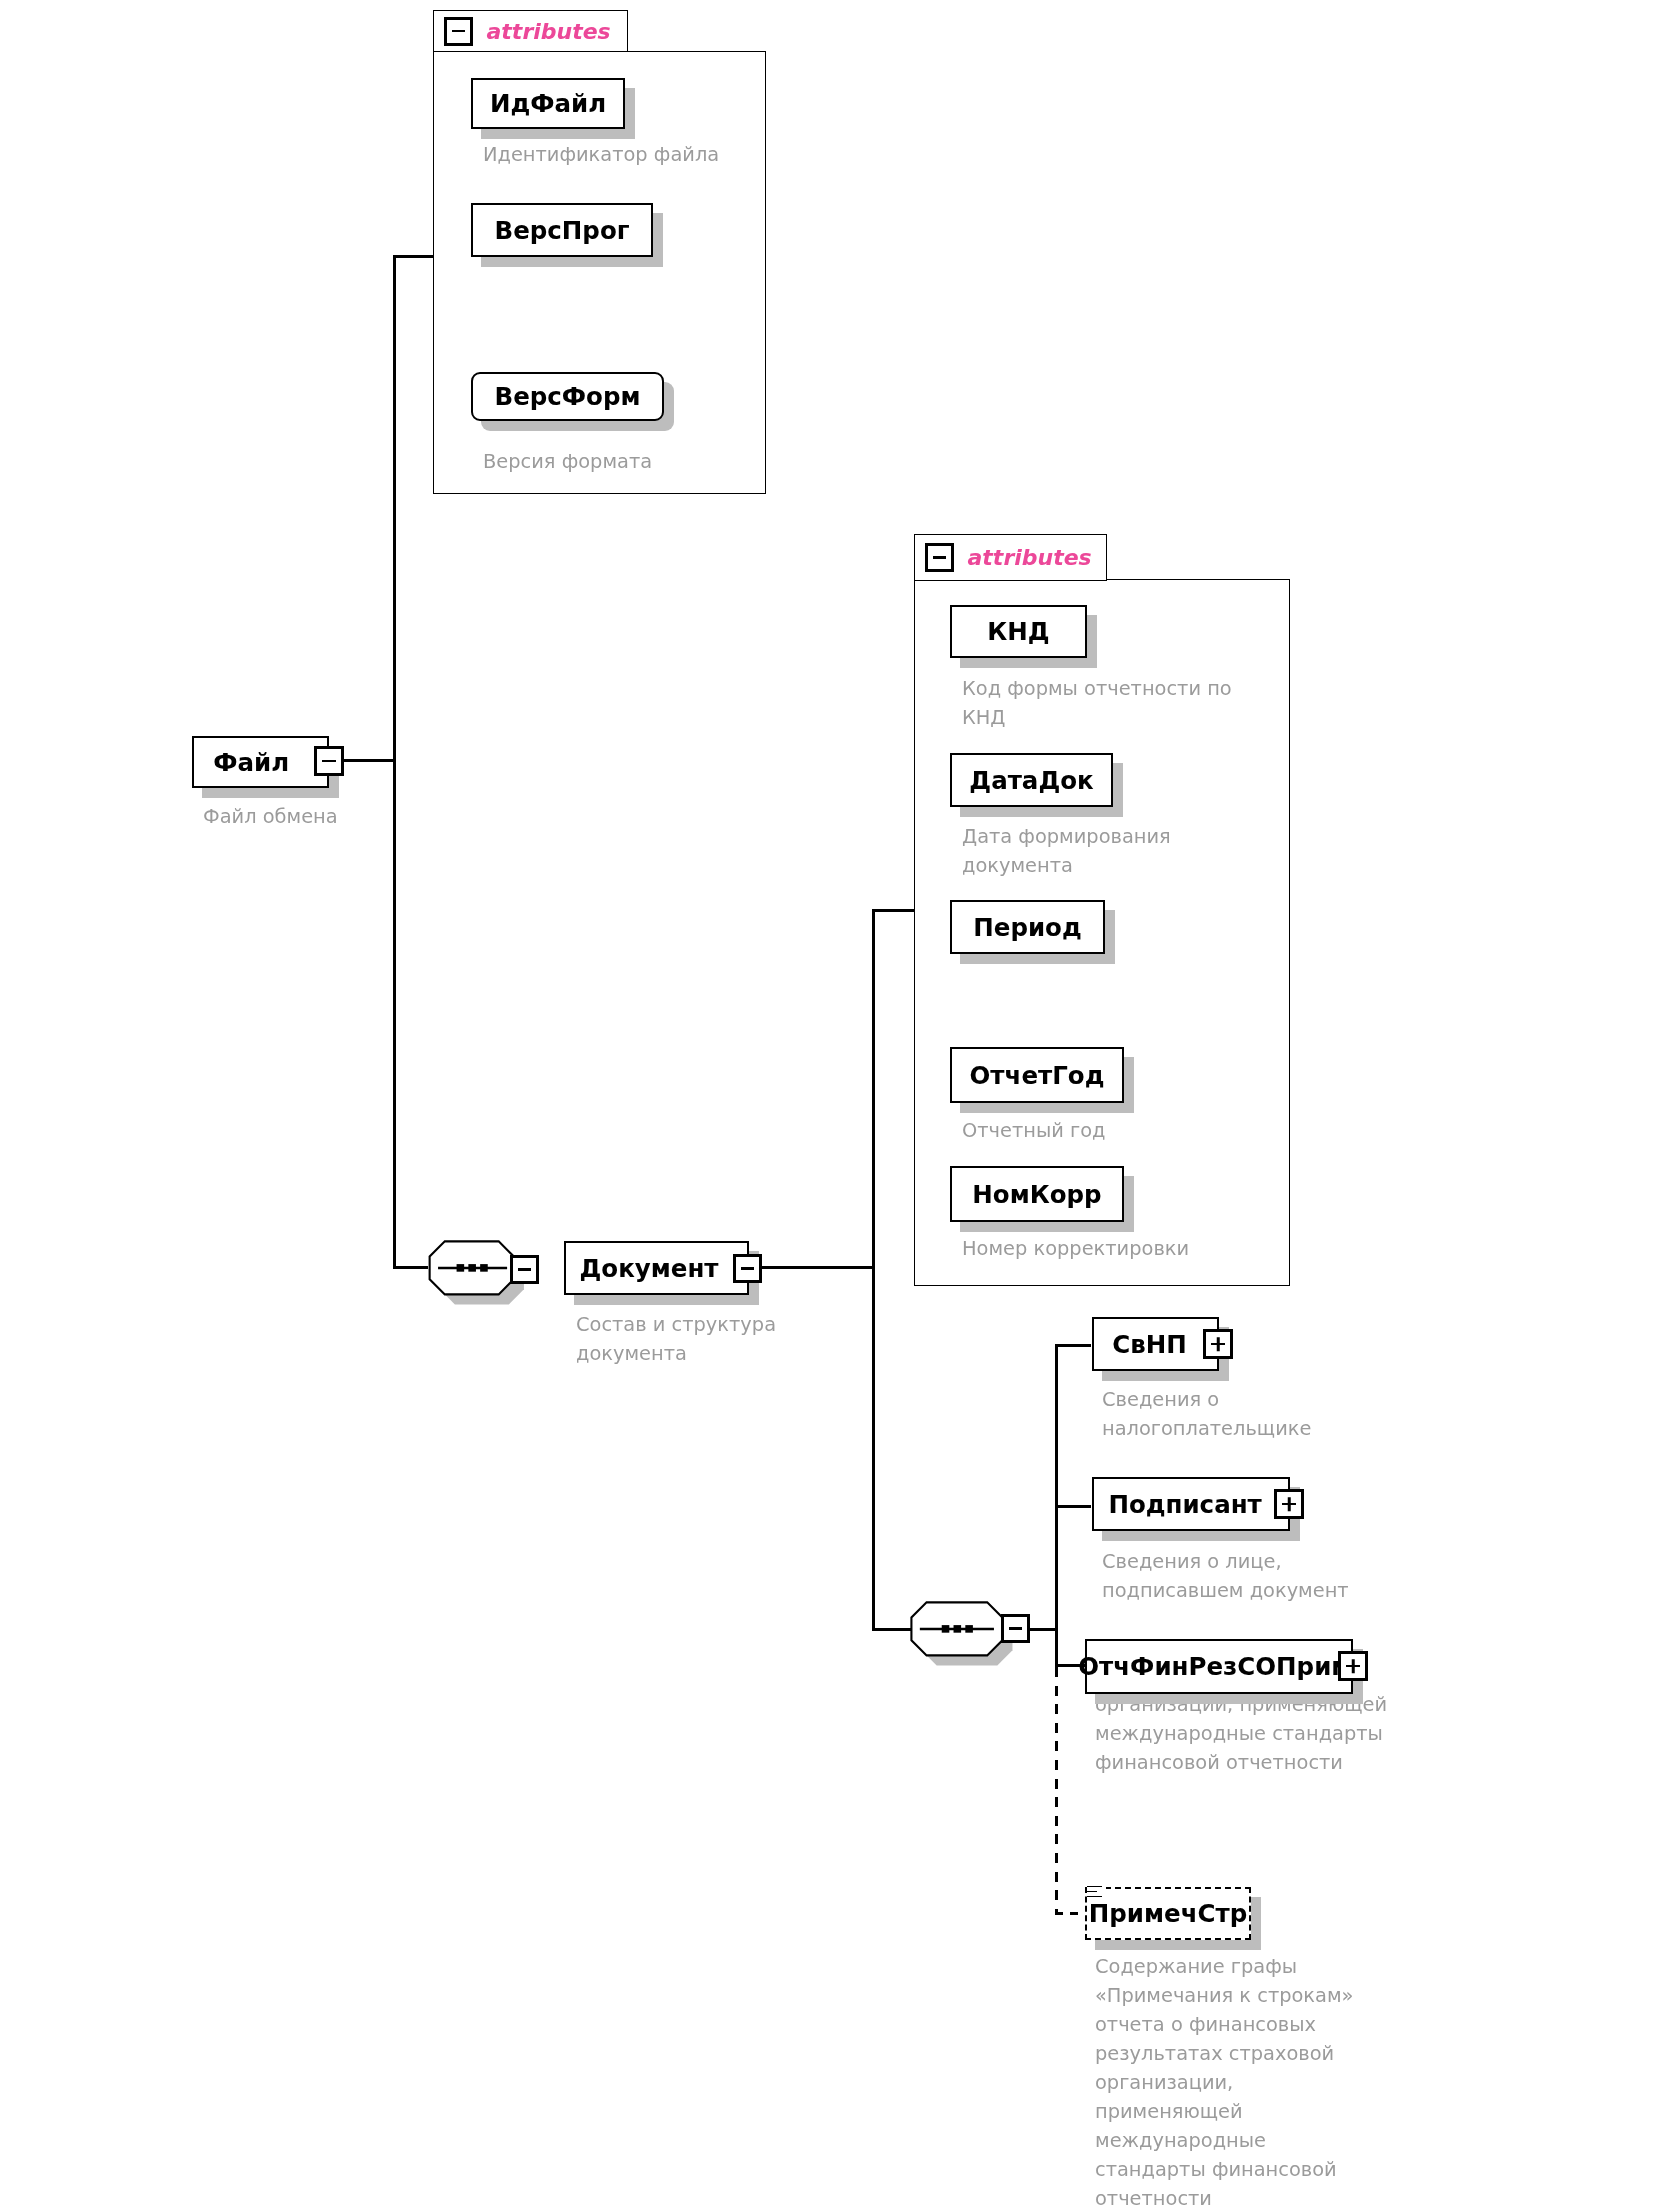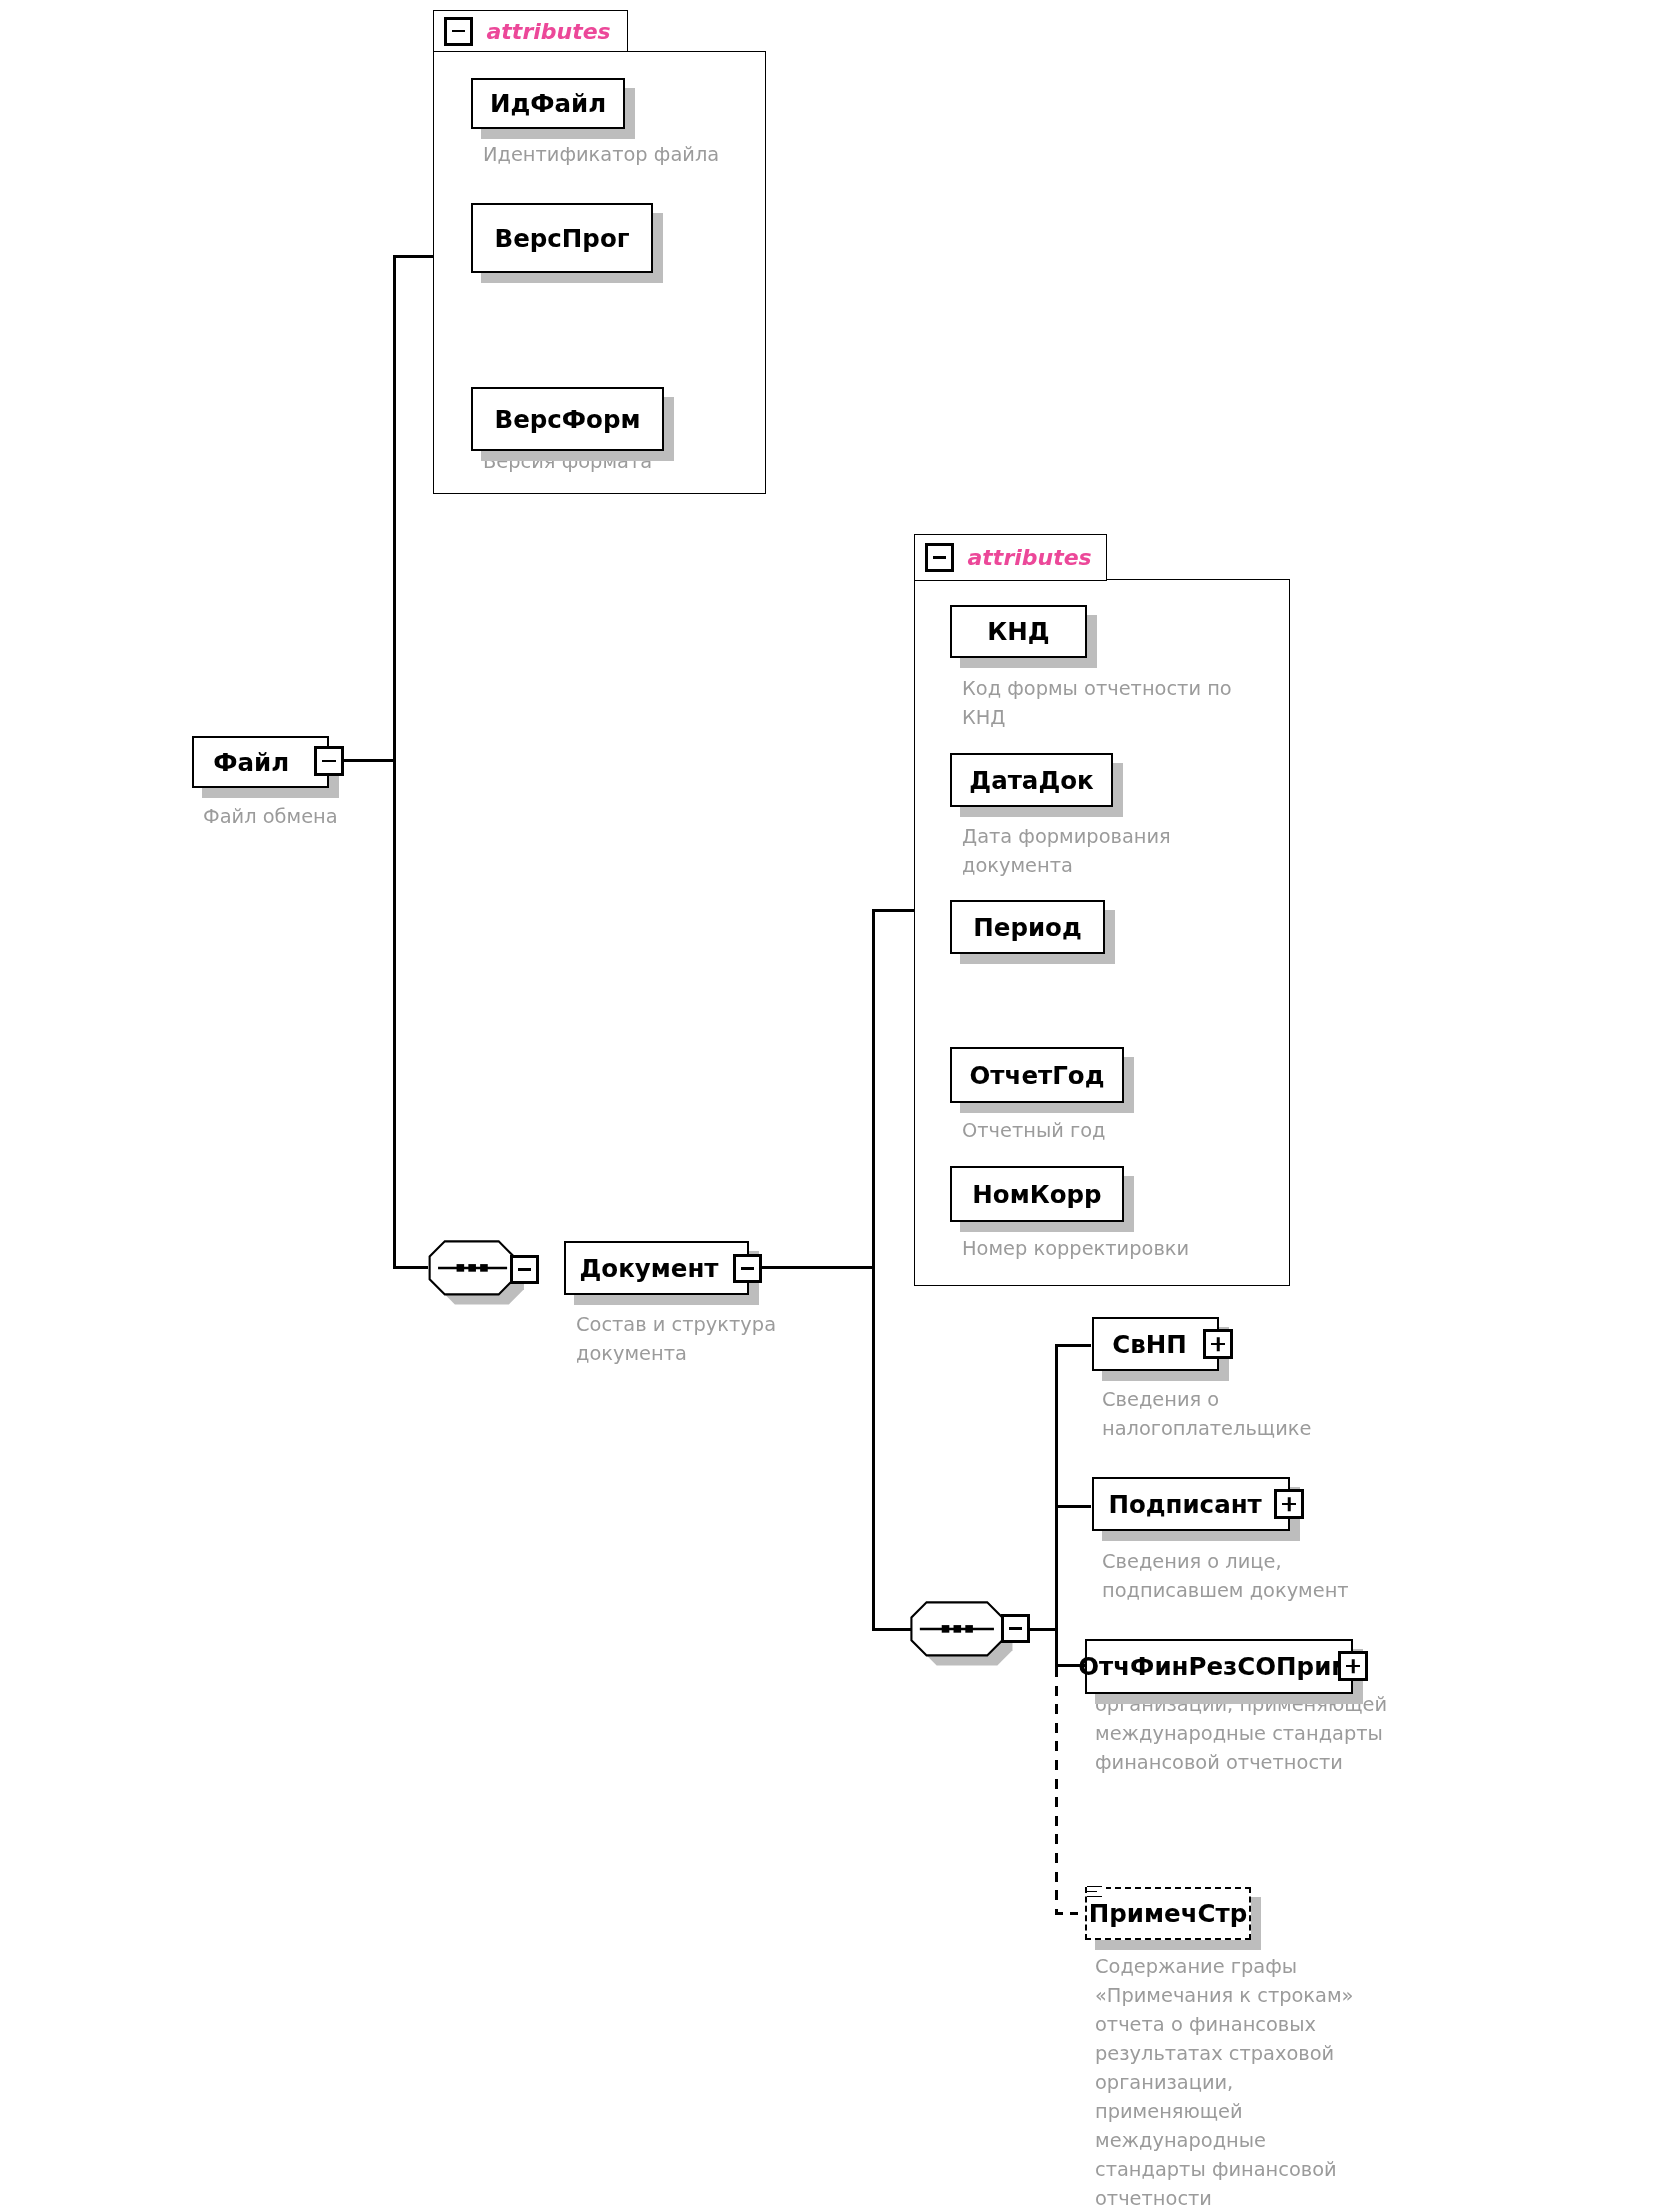--- a/index.html
+++ b/index.html
@@ -57,25 +57,25 @@
         <span class="bar"></span>
       </span>
     <span class="lbl">attributes</span>
   </div>
 
   <div class="elem" style="left:471px;top:78px;width:154px;height:51px;">
     <span>ИдФайл</span>
   </div>
   <div class="cap" style="left:483px;top:140px;width:287px;">Идентификатор файла</div>
 
-  <div class="elem" style="left:471px;top:203px;width:182px;height:70px;text-align:right;">
+  <div class="elem" style="left:471px;top:203px;width:182px;height:54px;text-align:right;">
     <span>ВерсПрог</span>
   </div>
 
-  <div class="elem" style="left:471px;top:387px;width:193px;height:64px;">
+  <div class="elem" style="left:471px;top:372px;width:193px;height:49px;border-radius:9px;">
     <span>ВерсФорм</span>
   </div>
   <div class="cap" style="left:483px;top:447px;width:253px;">Версия формата</div>
 
   <div class="elem" style="left:192px;top:736px;width:137px;height:52px;padding-right:18.6px;">
     <span>Файл</span>
   </div>
   <div class="toggle" style="left:314px;top:746px;">
     <span class="bar"></span>
   </div>

